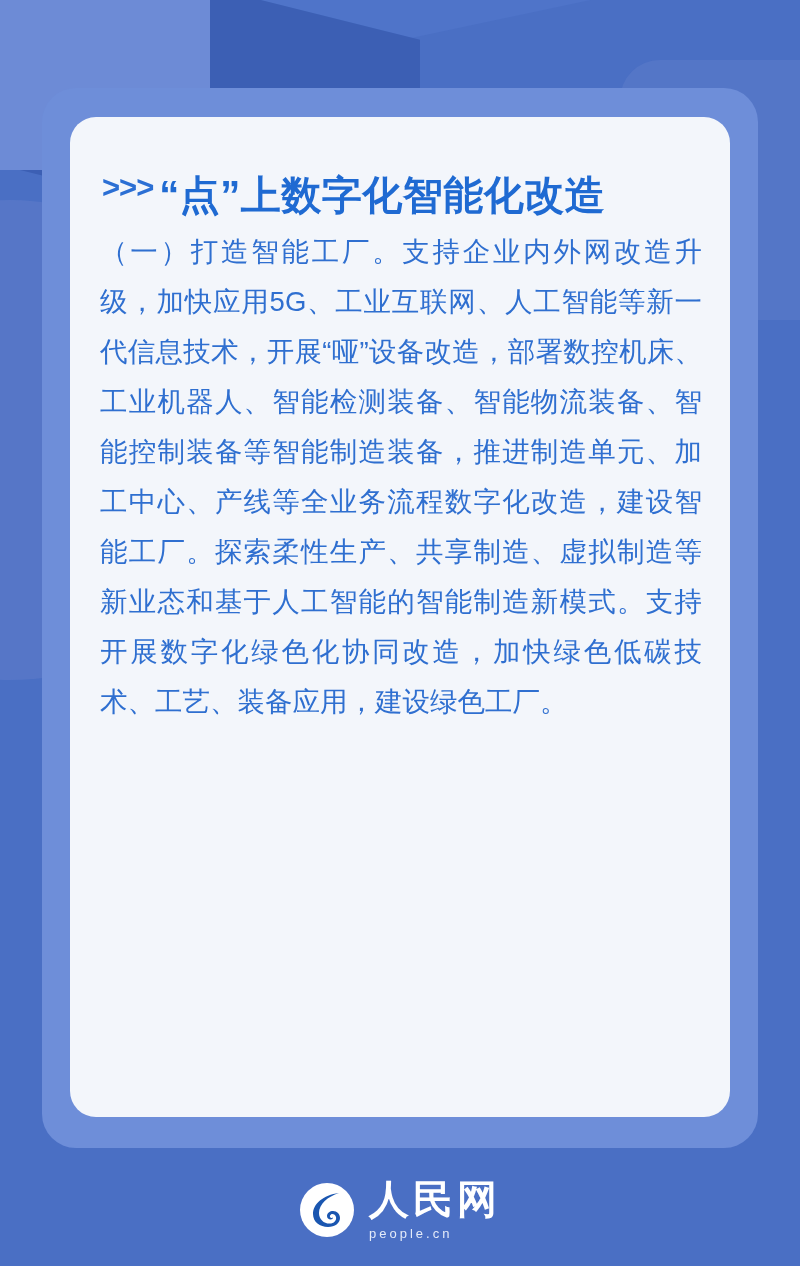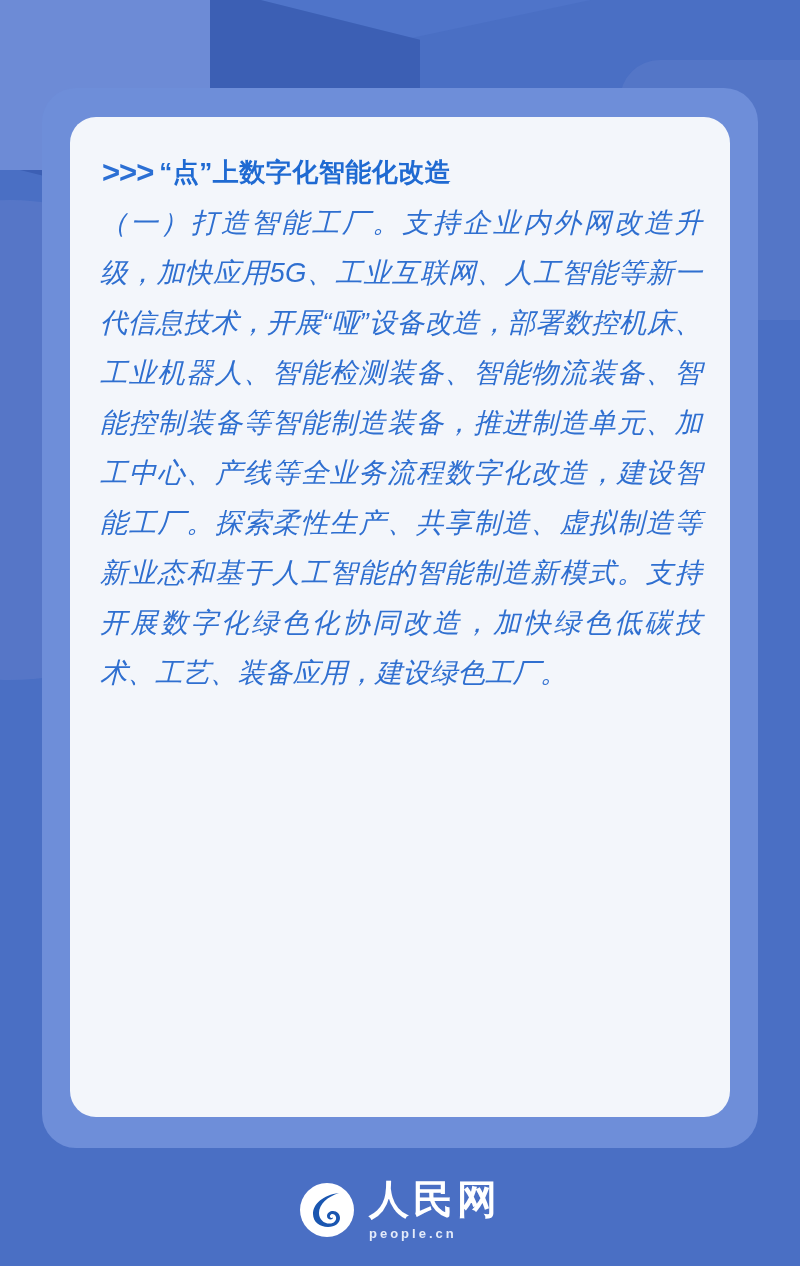--- a/index.html
+++ b/index.html
@@ -116,31 +116,31 @@
     color: #2b6fd4;
     font-size: 31px;
     font-weight: 700;
     letter-spacing: -1px;
     line-height: 1;
     margin-right: 6px;
     font-family: "Liberation Sans", sans-serif;
   }
   .heading-text {
     color: #1f6ad2;
-    font-size: 26px;
+    font-size: 40px;
     font-weight: 700;
     letter-spacing: 0.5px;
     line-height: 1.1;
     font-family: "Liberation Sans", "DejaVu Sans", sans-serif;
+    margin-top: 16px;
   }
 
   
   #body-text {
     margin-top: 4px;
-    font-style: italic;
   }
   .para {
     color: #2f6fd0;
     font-size: 27.5px;
     line-height: 50px;
     text-align: justify;
     text-justify: inter-ideograph;
     margin: 0;
     letter-spacing: 0px;
     font-family: "Liberation Sans", "DejaVu Sans", sans-serif;
@@ -180,21 +180,20 @@
     letter-spacing: 4px;
     font-family: "Liberation Serif", "DejaVu Serif", serif;
   }
   .logo-en {
     color: #e4ebf9;
     font-size: 13px;
     letter-spacing: 3px;
     line-height: 1;
     margin-top: 7px;
     font-family: "Liberation Sans", sans-serif;
-    font-weight: bold;
   }
 </style>
 </head>
 <body>
 
 <div id="bg-layer">
   <div class="bg-diag2"></div>
   <div class="bg-diag"></div>
   <div class="bg-shape-top-left"></div>
   <div class="bg-circle-left"></div>

